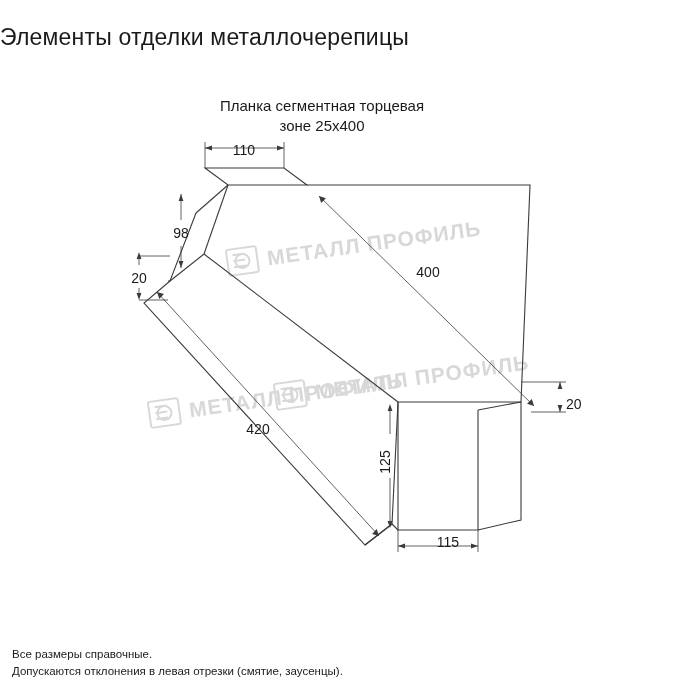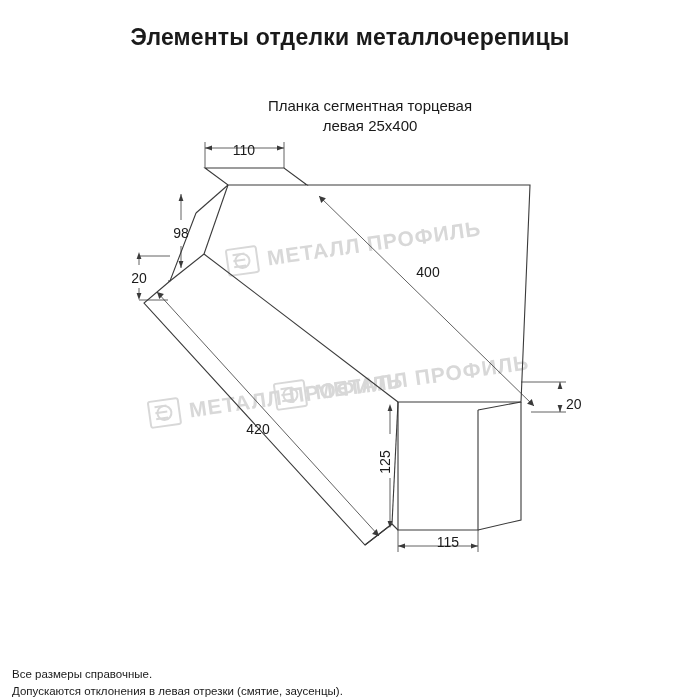--- a/index.html
+++ b/index.html
@@ -18,47 +18,46 @@
   .page {
     position: relative;
     width: 700px;
     height: 700px;
   }
   .title {
     position: absolute;
     top: 24px;
     left: 0;
     width: 700px;
-    text-align: center;
+    text-align: left;
     font-size: 23px;
-    font-weight: bold;
+    font-weight: normal;
     letter-spacing: 0.2px;
   }
   .subtitle {
     position: absolute;
     top: 96px;
     left: 0;
     width: 644px;
     text-align: center;
     font-size: 15px;
     line-height: 20px;
     font-weight: normal;
-    margin-left: 48px;
   }
   .drawing {
     position: absolute;
     top: 0;
     left: 0;
     width: 700px;
     height: 700px;
   }
   .footer {
     position: absolute;
     left: 12px;
-    bottom: 0;
+    bottom: 20px;
     font-size: 11.5px;
     line-height: 17px;
     color: #1a1a1a;
   }
   .footer div {
     white-space: nowrap;
   }
   svg text {
     font-family: "Liberation Sans", sans-serif;
     fill: #1a1a1a;
@@ -81,21 +80,21 @@
 </style>
 </head>
 <body>
 
 <div class="page">
 
   <div class="title">Элементы отделки металлочерепицы</div>
 
   <div class="subtitle">
     <div>Планка сегментная торцевая</div>
-    <div>левая 25х400</div>
+    <div>зоне 25х400</div>
   </div>
 
   <svg class="drawing" viewBox="0 0 700 700">
 
     <g class="wm">
       <g transform="translate(228,266) rotate(-8)">
         <rect x="0" y="-16" width="30" height="26" rx="2"></rect>
         <path d="M6 -10 h12 M6 -4 h12 M6 2 h12"></path>
         <circle cx="15" cy="-3" r="7"></circle>
         <text x="40" y="5">МЕТАЛЛ ПРОФИЛЬ</text>

